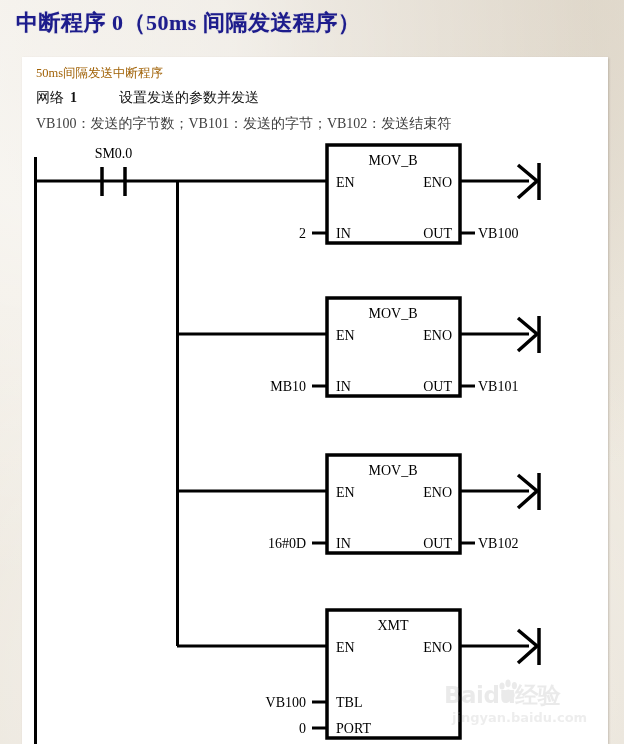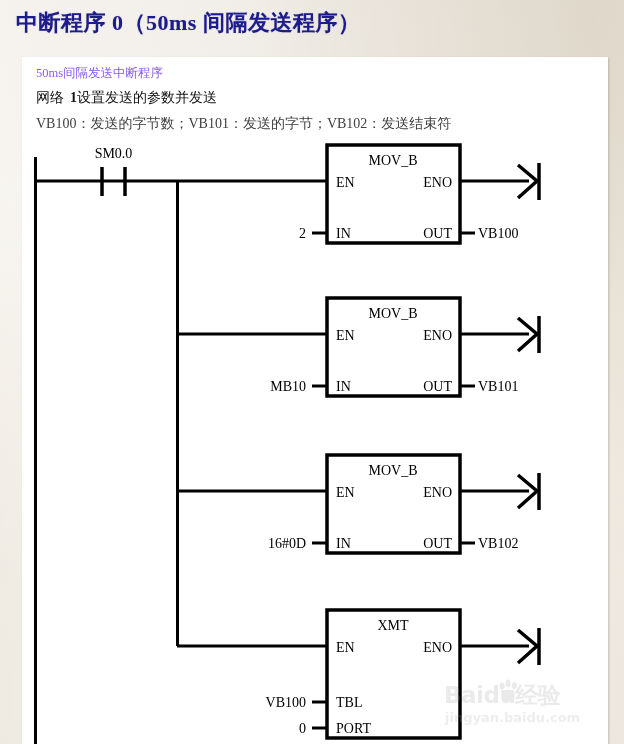--- a/index.html
+++ b/index.html
@@ -49,39 +49,40 @@
     background: #ffffff;
     box-shadow: 1px 1px 2px rgba(120,110,95,0.35);
   }
 
   
   #hdr-note {
     position: absolute;
     left: 14px;
     top: 8px;
     font-size: 12.5px;
-    color: #8b5cf6;
+    color: #a16207;
     white-space: nowrap;
   }
   #hdr-network {
     position: absolute;
     left: 14px;
     top: 32px;
     font-size: 14px;
     color: #111;
     white-space: nowrap;
   }
   #hdr-network .net-label {
     font-weight: normal;
   }
   #hdr-network .net-num {
     font-weight: bold;
     margin-left: 6px;
   }
   #hdr-network .net-desc {
+    margin-left: 42px;
   }
   #hdr-comment {
     position: absolute;
     left: 14px;
     top: 58px;
     font-size: 14px;
     color: #404040;
     white-space: nowrap;
   }
 
@@ -119,21 +120,21 @@
   }
   #watermark .wm-paw {
     position: absolute;
     left: 52px;
     top: 0px;
     width: 26px;
     height: 26px;
   }
   #watermark .wm-sub {
     position: absolute;
-    left: 1px;
+    left: 8px;
     top: 32px;
     font-family: "DejaVu Sans", sans-serif;
     font-size: 13px;
     font-weight: bold;
     color: #a8a8a8;
     white-space: nowrap;
   }
 </style>
 </head>
 <body>

